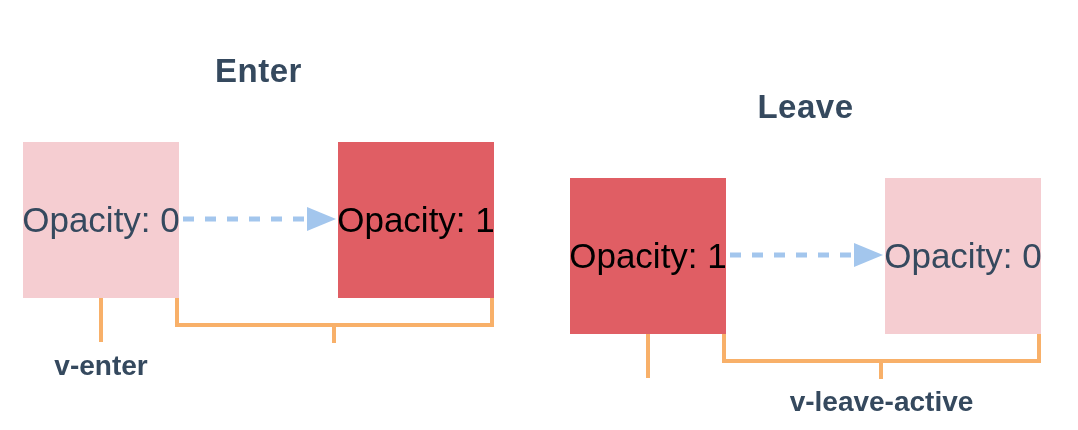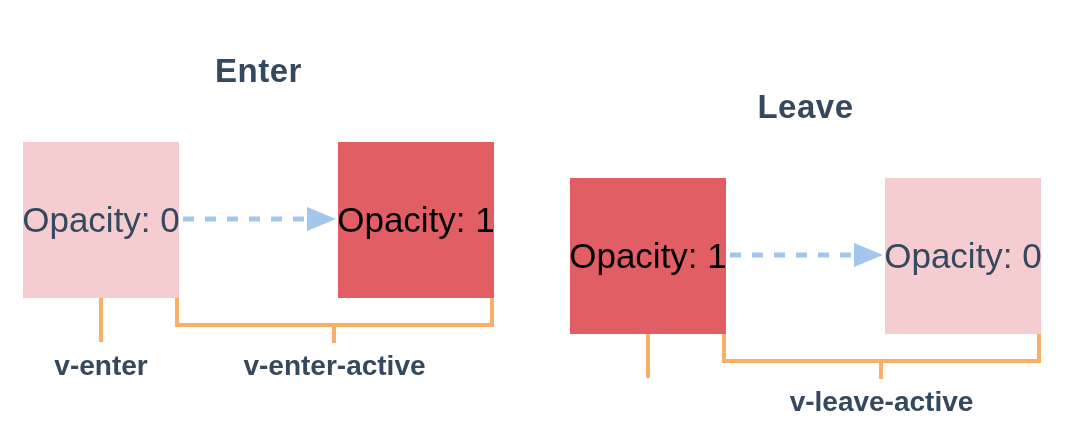--- a/index.html
+++ b/index.html
@@ -87,21 +87,20 @@
 
     <div class="box box--end box--solid">
       <span>Opacity: 1</span>
     </div>
 
     <div class="v-stem"></div>
     <div class="bracket"></div>
     <div class="bracket-stem"></div>
 
     <div class="class-label label-start">v-enter</div>
-    <div class="class-label label-active">v-enter-active</div>
   </section>
 
   <section class="panel panel--leave">
     <h2 class="panel-title">Leave</h2>
 
     <div class="box box--start box--solid">
       <span>Opacity: 1</span>
     </div>
 
     <svg class="arrow-svg" viewBox="0 0 159 44" aria-hidden="true">

